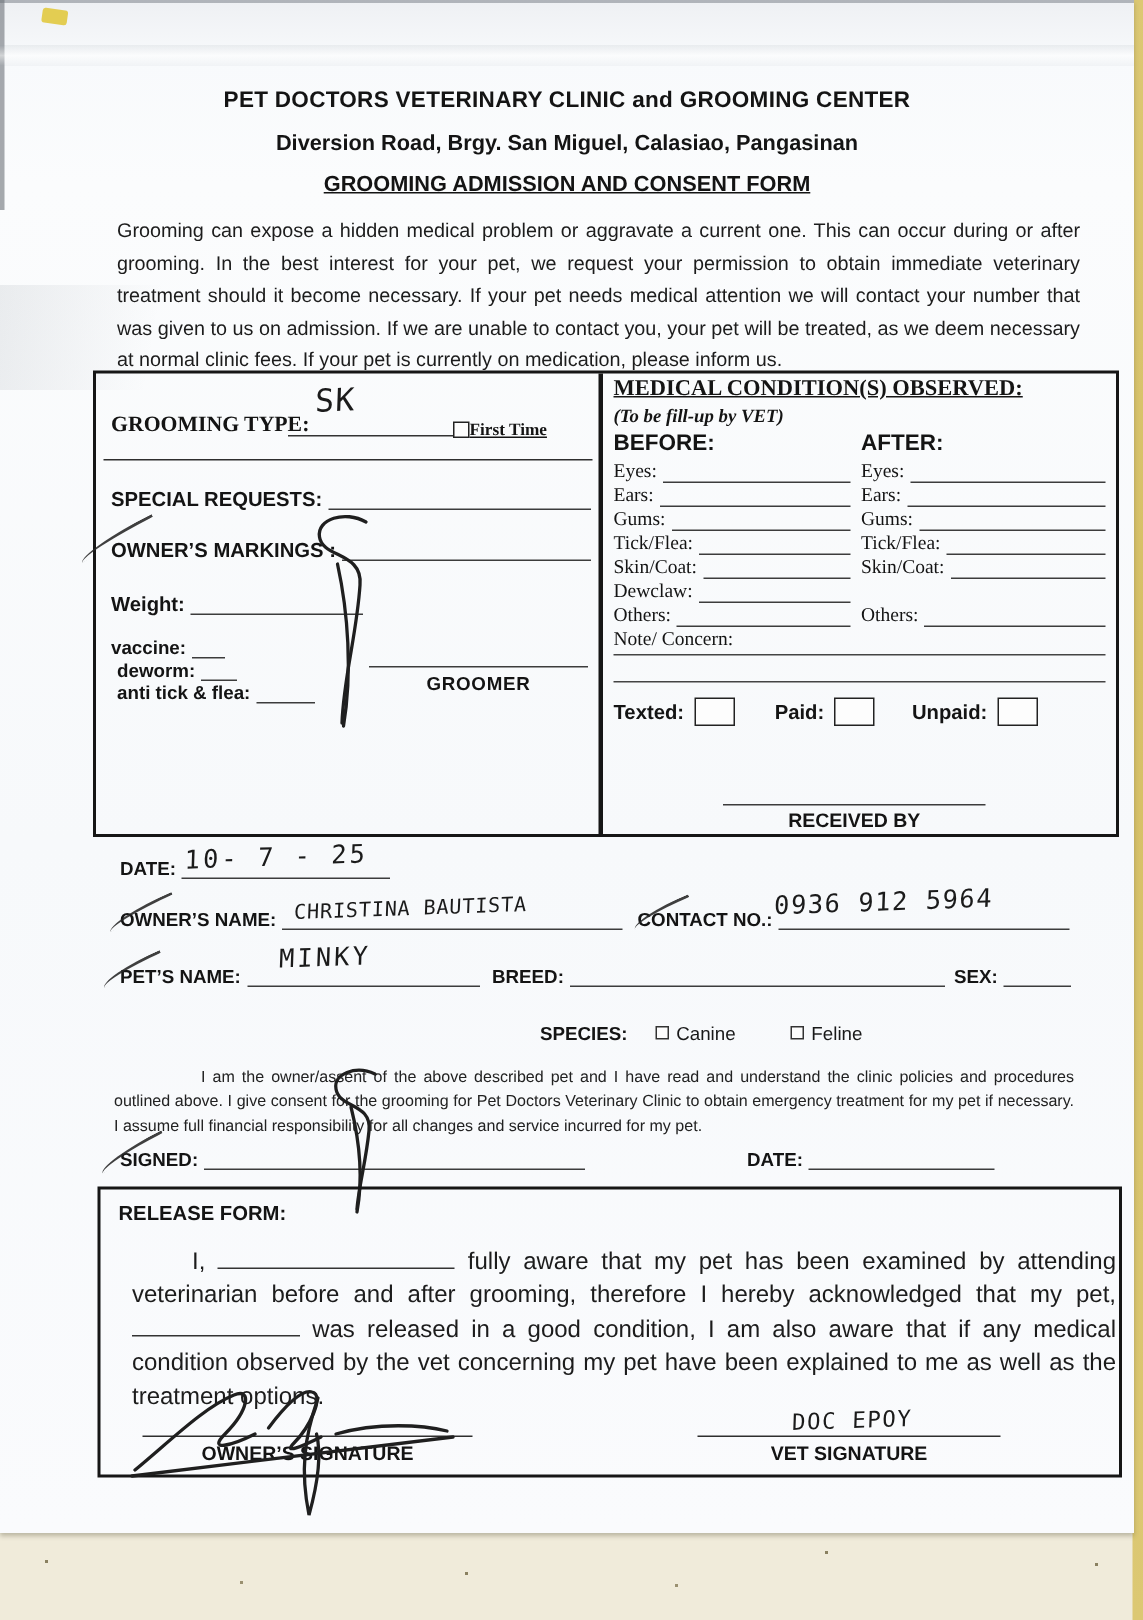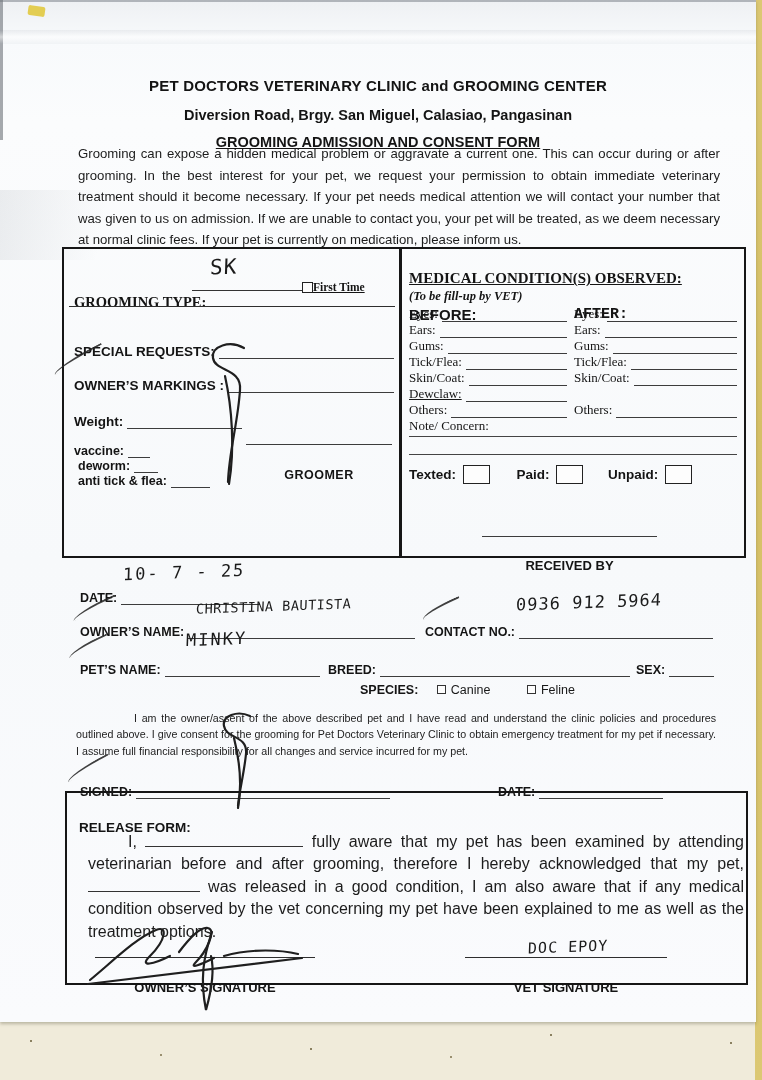--- a/index.html
+++ b/index.html
@@ -9,21 +9,21 @@
     background:#ede7d5;
     font-family:"Liberation Sans", sans-serif;
     color:#181818;
   }
   .abs { position:absolute; }
   .paper {
     position:absolute; left:0; top:0; width:756px; height:1022px;
     background:linear-gradient(180deg,#eef0f3 0%,#f8fafc 4%,#fbfcfd 12%,#f7f9fb 55%,#fafbfd 100%);
     box-shadow:0 2px 3px rgba(90,85,60,.35);
   }
-  .b { font-weight:bold; color:#141414;margin-top:19px; }
+  .b { font-weight:bold; color:#141414; }
   .serif { font-family:"Liberation Serif", serif; }
   .u { text-decoration:underline; }
   .fl { position:absolute; display:flex; align-items:flex-end; }
   .ln { flex:1; border-bottom:1.5px solid #3c3c3c; margin-left:4px; height:13px; }
   .hand {
     position:absolute; white-space:nowrap;
     font-family:"DejaVu Sans Mono", monospace; color:#1b1b1b;
     transform:rotate(-2deg) skewX(-4deg);
   }
   .cb { width:11px; height:11px; border:1.4px solid #222; display:inline-block; background:#fdfdfd; }
@@ -90,21 +90,21 @@
     <div class="fl" style="left:14px;top:206px;width:132px;">
       <span class="b" style="font-size:12.5px;">anti tick &amp; flea:</span>
       <span class="ln" style="height:11px;"></span>
     </div>
     <div class="abs" style="left:182px;top:186px;width:146px;height:10px;border-bottom:1.5px solid #3c3c3c;"></div>
     <div class="abs b" style="left:182px;top:200px;width:146px;text-align:center;font-size:12.5px;letter-spacing:.5px;">GROOMER</div>
 
     <div class="abs serif b u" style="left:345px;top:2px;font-size:15px;">MEDICAL CONDITION(S) OBSERVED:</div>
     <div class="abs serif b" style="left:345px;top:21px;font-size:12.5px;font-style:italic;">(To be fill-up by VET)</div>
     <div class="abs b" style="left:345px;top:38px;font-size:15px;">BEFORE:</div>
-    <div class="abs b" style="left:510px;top:38px;font-size:15px;font-family:Liberation Mono, monospace;">AFTER:</div>
+    <div class="abs b" style="left:510px;top:38px;font-size:15px;">AFTER:</div>
 
     <div class="fl" style="left:345px;top:57px;width:158px;">
       <span class="medlbl">Eyes:</span>
         <span class="ln" style="height:11px;border-bottom-width:1.2px;"></span>
     </div>
     <div class="fl" style="left:510px;top:57px;width:163px;">
       <span class="medlbl">Eyes:</span>
         <span class="ln" style="height:11px;border-bottom-width:1.2px;"></span>
     </div>
     <div class="fl" style="left:345px;top:73px;width:158px;">
@@ -132,21 +132,21 @@
         <span class="ln" style="height:11px;border-bottom-width:1.2px;"></span>
     </div>
     <div class="fl" style="left:345px;top:121px;width:158px;">
       <span class="medlbl">Skin/Coat:</span>
         <span class="ln" style="height:11px;border-bottom-width:1.2px;"></span>
     </div>
     <div class="fl" style="left:510px;top:121px;width:163px;">
       <span class="medlbl">Skin/Coat:</span>
         <span class="ln" style="height:11px;border-bottom-width:1.2px;"></span>
     </div>
-    <div class="fl" style="left:345px;top:137px;width:158px;text-decoration:underline;">
+    <div class="fl" style="left:345px;top:137px;width:158px;">
       <span class="medlbl">Dewclaw:</span>
         <span class="ln" style="height:11px;border-bottom-width:1.2px;"></span>
     </div>
     <div class="fl" style="left:345px;top:153px;width:158px;">
       <span class="medlbl">Others:</span>
         <span class="ln" style="height:11px;border-bottom-width:1.2px;"></span>
     </div>
     <div class="fl" style="left:510px;top:153px;width:163px;">
       <span class="medlbl">Others:</span>
         <span class="ln" style="height:11px;border-bottom-width:1.2px;"></span>

